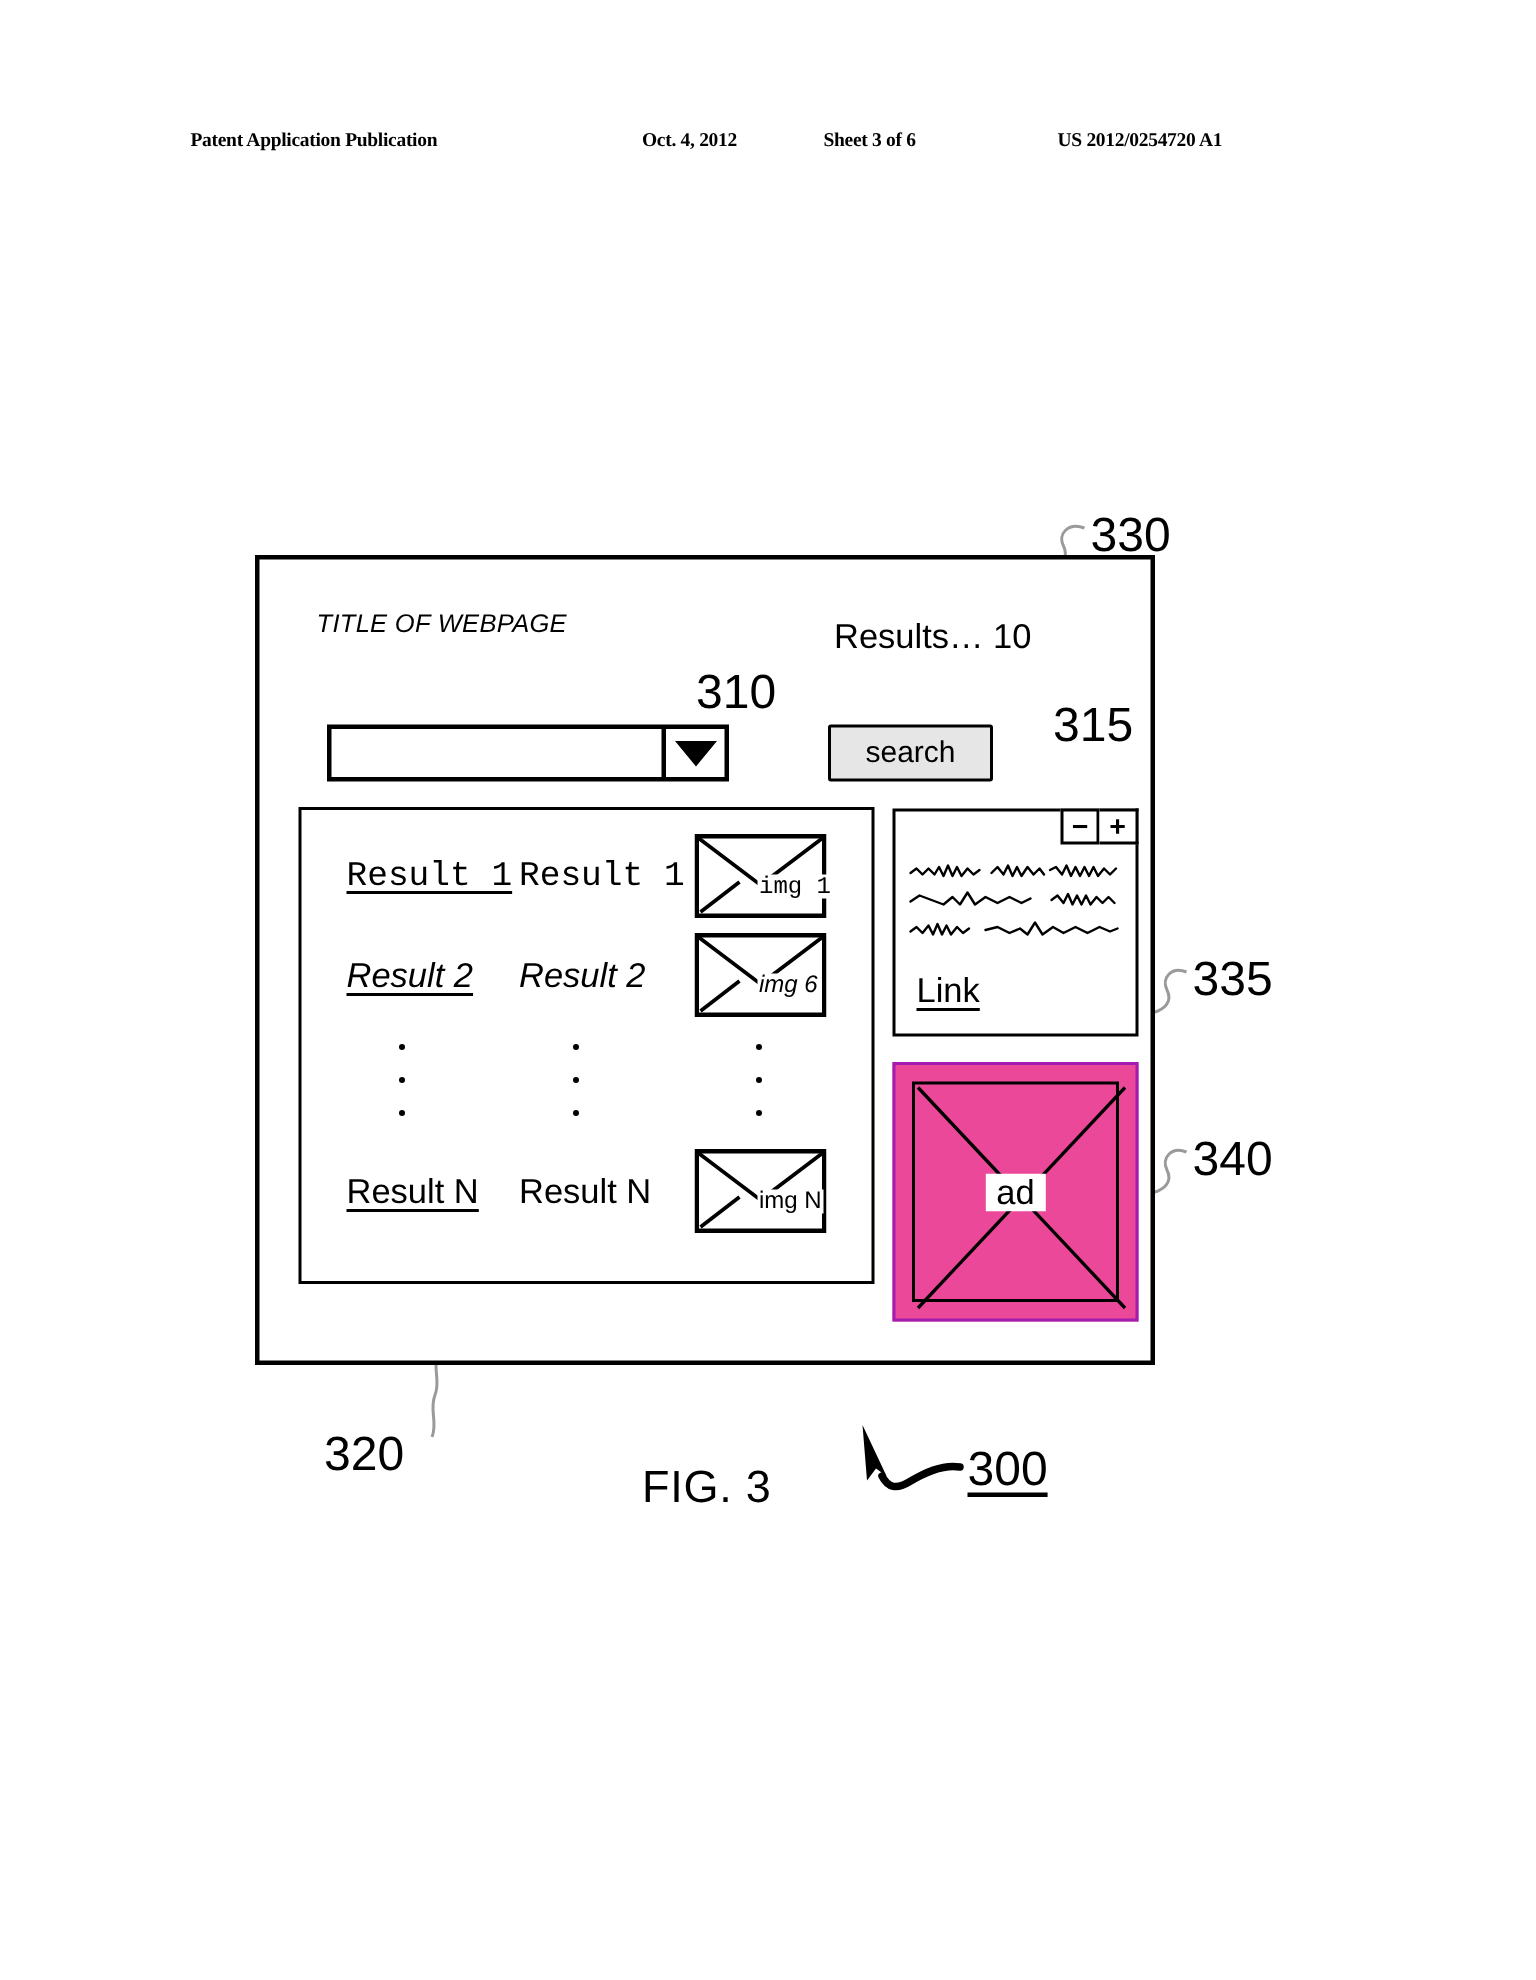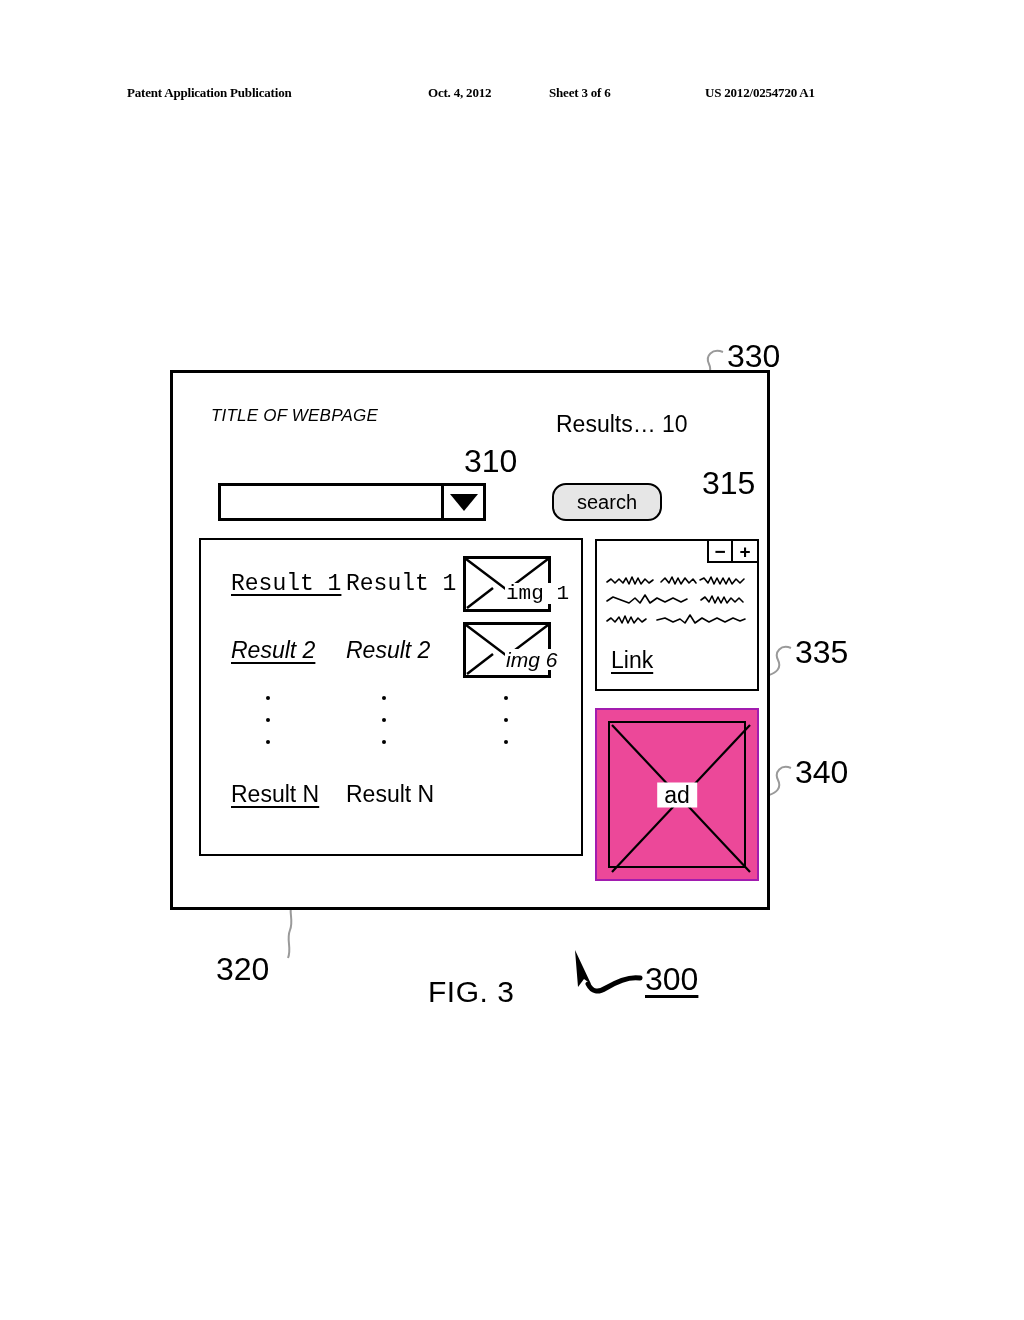--- a/index.html
+++ b/index.html
@@ -116,21 +116,21 @@
   }
 
   
   #search-button {
     position: absolute;
     left: 379px;
     top: 110px;
     width: 110px;
     height: 38px;
     border: 2px solid #000;
-    border-radius: 14px;
+    border-radius: 2px;
     box-sizing: border-box;
     background: #e6e6e6;
     font-family: "Liberation Sans", sans-serif;
     font-size: 20px;
     color: #000;
     display: flex;
     align-items: center;
     justify-content: center;
     padding: 0;
     cursor: pointer;
@@ -175,21 +175,21 @@
     left: 262px;
     top: 0;
     width: 140px;
     height: 56px;
   }
   .result-thumb svg { display: block; }
   .result-thumb .img-label {
     position: absolute;
     left: 42px;
     top: 27px;
-    font-size: 21px;
+    font-size: 16px;
     white-space: nowrap;
     background: #fff;
     padding: 0 1px;
     line-height: 1;
   }
 
   
   .dots-col {
     position: absolute;
     width: 10px;
@@ -414,20 +414,28 @@
       </div>
       <div class="dots-col" style="left:300px; top:156px;">
         <div class="dot"></div>
         <div class="dot"></div>
         <div class="dot"></div>
       </div>
 
       <div class="result-row" style="top:226px;">
         <span class="result-link">Result N</span>
         <span class="result-text">Result N</span>
+        <span class="result-thumb">
+          <svg width="88" height="56" viewBox="0 0 88 56" xmlns="http://www.w3.org/2000/svg">
+            <rect x="1.5" y="1.5" width="85" height="53" fill="#fff" stroke="#000" stroke-width="3"></rect>
+            <path d="M3 3 L44 34 L85 3" fill="none" stroke="#000" stroke-width="2.5"></path>
+            <path d="M4 52 L30 32" fill="none" stroke="#000" stroke-width="2.5"></path>
+          </svg>
+          <span class="img-label">img N</span>
+        </span>
       </div>
     </div>
 
     <div id="widget-panel">
       <div id="widget-zoom-controls">
         <button class="zoom-btn">−</button>
         <button class="zoom-btn">+</button>
       </div>
       <svg id="widget-squiggles" viewBox="0 0 148 62" xmlns="http://www.w3.org/2000/svg">
         <g fill="none" stroke="#000" stroke-width="1.6" stroke-linejoin="round" stroke-linecap="round">

